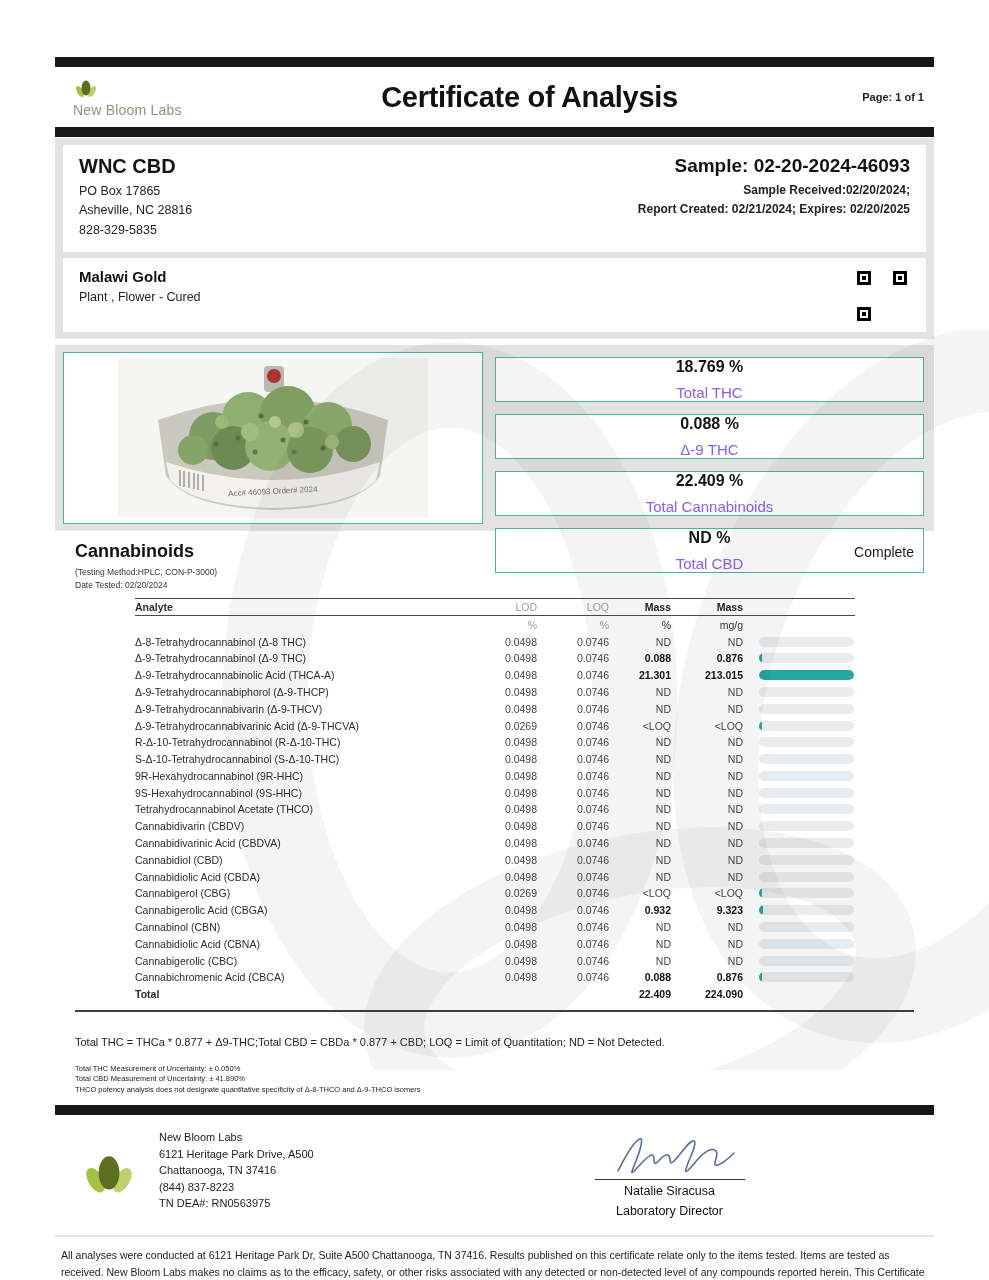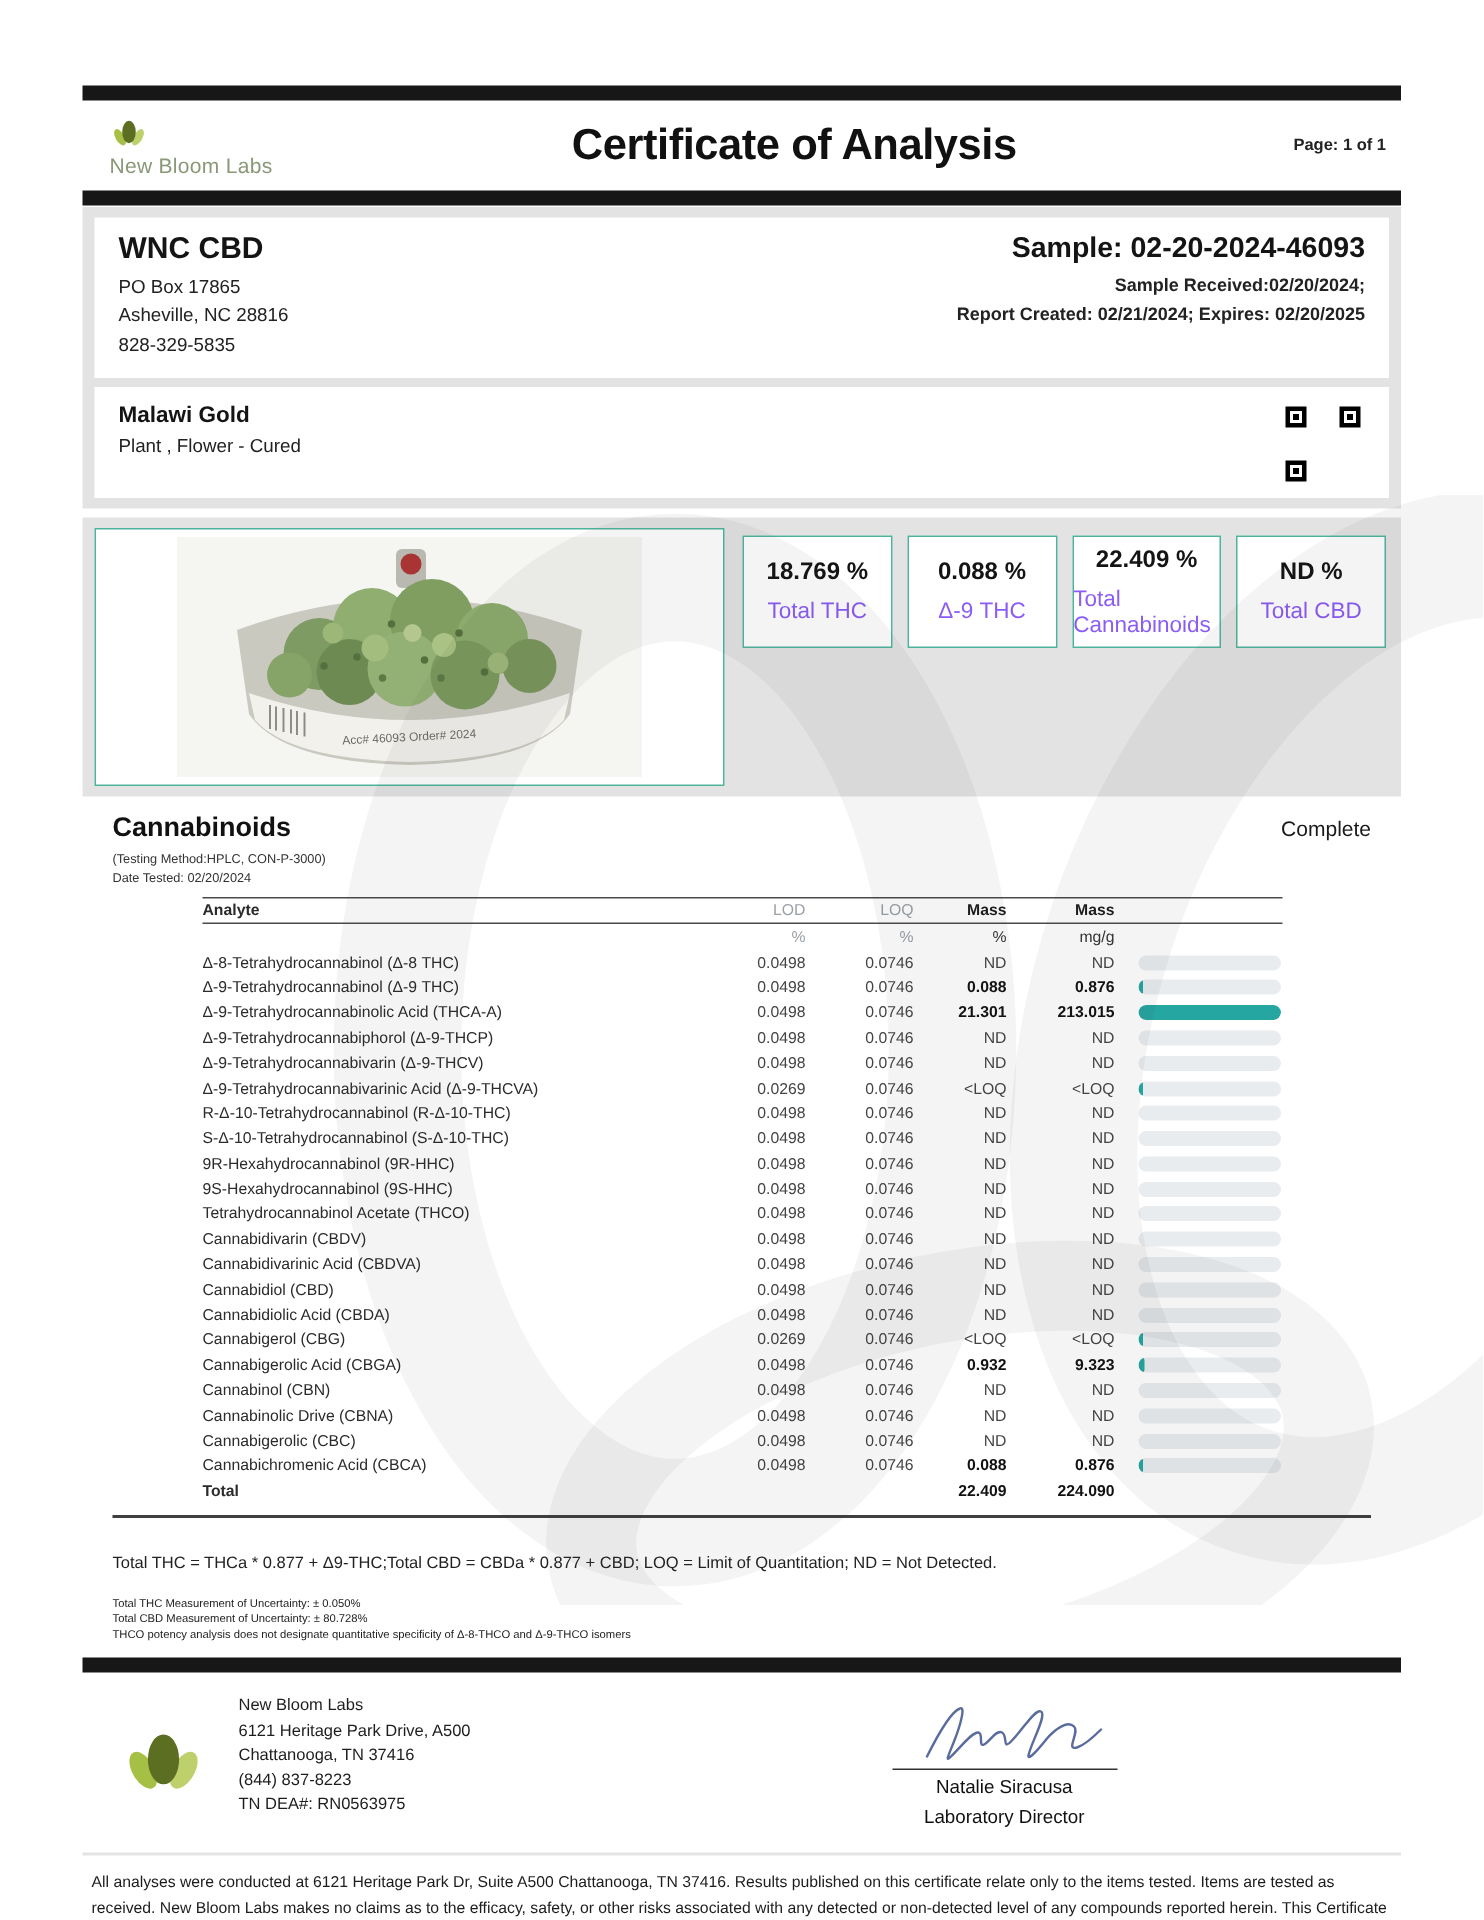--- a/index.html
+++ b/index.html
@@ -37,21 +37,21 @@
           repeating-linear-gradient(0deg,#000 0 3px,transparent 3px 6px),
           repeating-linear-gradient(90deg,#000 0 3px,#fff 3px 6px);
         background-blend-mode:screen; }
   .qr i { position:absolute; width:14px; height:14px; background:#fff; border:3px solid #000; }
   .qr i:after { content:""; position:absolute; inset:2px; background:#000; }
   .qr .f1{ top:0; left:0; } .qr .f2{ top:0; right:0; } .qr .f3{ bottom:0; left:0; }
 
   
   .panel2 { display:flex; gap:10px; margin-top:6px; height:186px; }
   .photo-box { width:420px; background:#fff; border:1.5px solid var(--accent-teal,#4fb39c); display:flex; align-items:center; justify-content:center; }
-  .sum-grid { flex:1; display:grid; grid-template-columns:1fr 1fr 1fr 1fr; grid-template-rows:1fr 1fr; gap:12px 10px; padding:5px 2px; }
+  .sum-grid { flex:1; display:grid; grid-template-columns:1fr; grid-template-rows:1fr 1fr; gap:12px 10px; padding:5px 2px; }
   .sum-box { background:#fff; border:1.5px solid var(--accent-teal,#4fb39c); display:flex; flex-direction:column; align-items:center; justify-content:center; gap:8px; }
   .sum-val { font-size:16px; font-weight:700; color:#141414; }
   .sum-lab { font-size:15px; color:#8b5cf6; }
 
   
   .watermark { position:absolute; left:0; top:330px; width:989px; height:740px; z-index:5; pointer-events:none; }
 
   
   .section { position:relative; padding:10px 20px 0 20px; }
   .sec-head { display:flex; justify-content:space-between; align-items:baseline; }
@@ -468,21 +468,21 @@
     <div class="c-r c-num mval">ND</div>
     <div class="c-r c-num mval">ND</div>
     <div class="c-bar">
       <div class="bar-bg">
         <div class="bar-fill" style="width: 0px;"></div>
       </div>
     </div>
   </div>
 
   <div class="trow">
-    <div class="c-name">Cannabinolic Drive (CBNA)</div>
+    <div class="c-name">Cannabidiolic Acid (CBNA)</div>
     <div class="c-r c-num">0.0498</div>
     <div class="c-r c-num">0.0746</div>
     <div class="c-r c-num mval">ND</div>
     <div class="c-r c-num mval">ND</div>
     <div class="c-bar">
       <div class="bar-bg">
         <div class="bar-fill" style="width: 0px;"></div>
       </div>
     </div>
   </div>
@@ -521,21 +521,21 @@
           <div class="c-r">22.409</div>
           <div class="c-r">224.090</div>
           <div></div>
         </div>
       </div>
 
       <hr class="sec-rule">
       <div class="fn-main">Total THC = THCa * 0.877 + Δ9-THC;Total CBD = CBDa * 0.877 + CBD; LOQ = Limit of Quantitation; ND = Not Detected.</div>
       <div class="fn-small">
         <div>Total THC Measurement of Uncertainty: ± 0.050%</div>
-        <div>Total CBD Measurement of Uncertainty: ± 80.728%</div>
+        <div>Total CBD Measurement of Uncertainty: ± 41.890%</div>
         <div>THCO potency analysis does not designate quantitative specificity of Δ-8-THCO and Δ-9-THCO isomers</div>
       </div>
     </div>
 
     <div class="blackbar footerbar"></div>
     <div class="footer">
       <div class="f-logo">
         <svg width="54" height="48" viewBox="0 0 52 46">
           <ellipse cx="13" cy="28" rx="7" ry="13" fill="#a6bf45" transform="rotate(-30 13 28)"></ellipse>
           <ellipse cx="39" cy="28" rx="7" ry="13" fill="#bdd06b" transform="rotate(30 39 28)"></ellipse>

